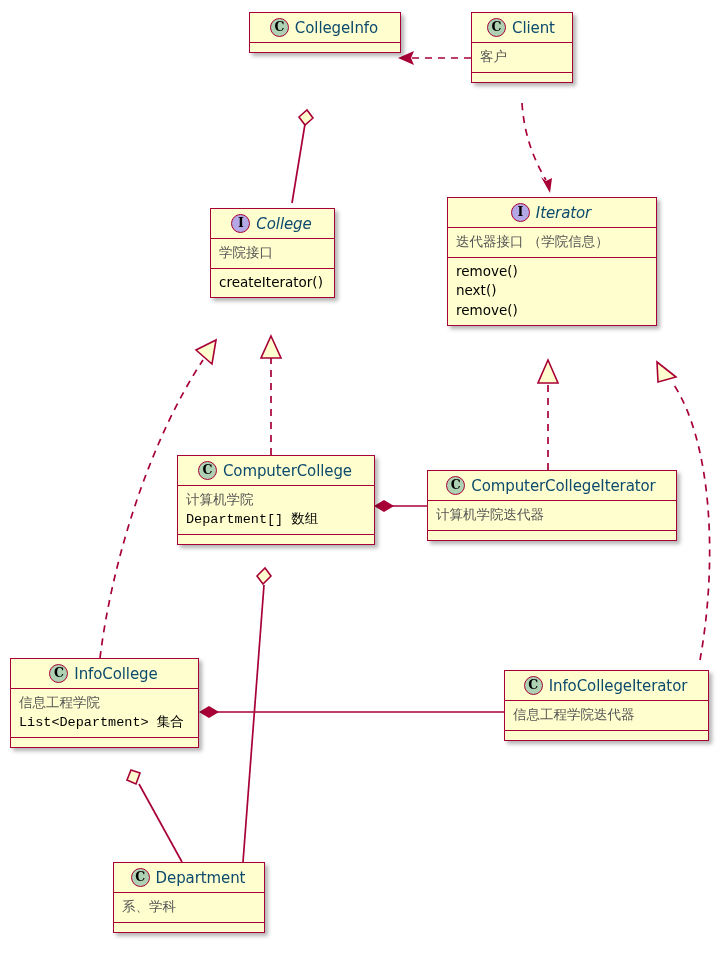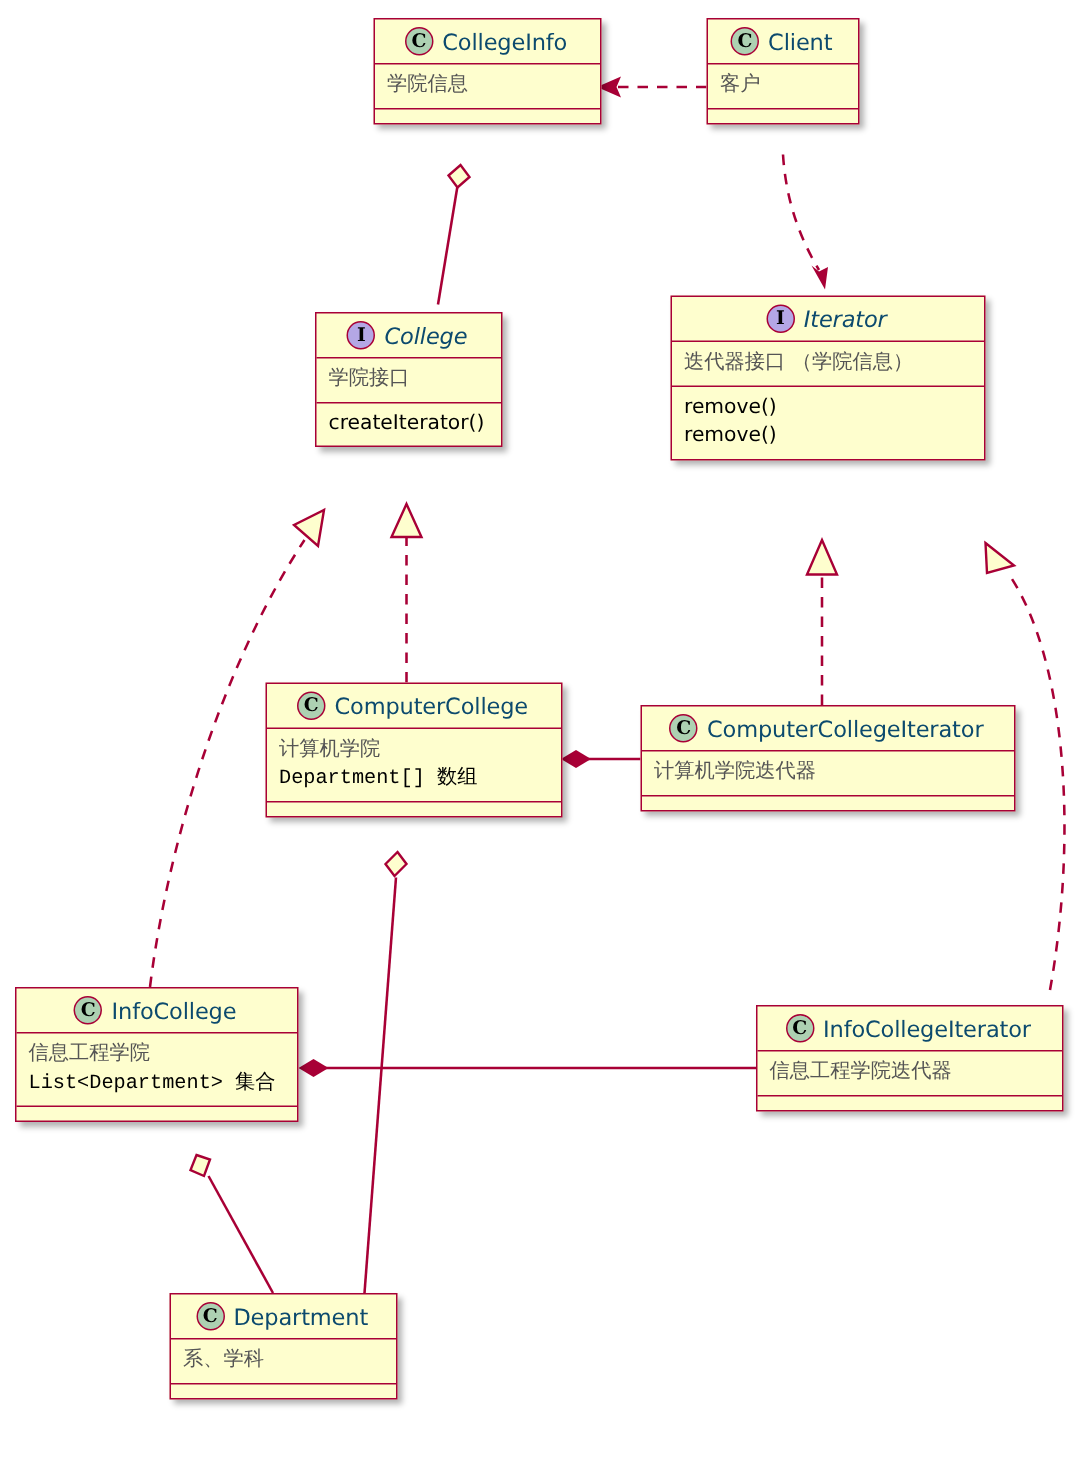--- a/index.html
+++ b/index.html
@@ -152,23 +152,20 @@
       <line x1="182" y1="862" x2="139" y2="784" stroke="#A80036" stroke-width="1.7"></line>
       <polygon points="131,770 140,773 136,784 127,780" fill="#FEFECE" stroke="#A80036" stroke-width="1.6"></polygon>
     </g>
   </svg>
 
   <div class="uml-box" style="left:249px; top:12px; width:152px;">
     <div class="uml-header">
       <span class="stereo-icon cls">C</span>
       <span class="uml-title">CollegeInfo</span>
     </div>
-    <div class="uml-section">
-      <div class="row cjk">学院信息</div>
-    </div>
     <div class="uml-section empty"></div>
   </div>
 
   <div class="uml-box" style="left:471px; top:12px; width:102px;">
     <div class="uml-header">
       <span class="stereo-icon cls">C</span>
       <span class="uml-title">Client</span>
     </div>
     <div class="uml-section">
       <div class="row cjk">客户</div>
@@ -192,20 +189,21 @@
   <div class="uml-box" style="left:447px; top:197px; width:210px;">
     <div class="uml-header">
       <span class="stereo-icon iface">I</span>
       <span class="uml-title italic">Iterator</span>
     </div>
     <div class="uml-section">
       <div class="row cjk">迭代器接口 （学院信息）</div>
     </div>
     <div class="uml-section">
       <div class="row">remove()</div>
+      <div class="row">next()</div>
       <div class="row">remove()</div>
     </div>
   </div>
 
   <div class="uml-box" style="left:177px; top:455px; width:198px;">
     <div class="uml-header">
       <span class="stereo-icon cls">C</span>
       <span class="uml-title">ComputerCollege</span>
     </div>
     <div class="uml-section">

